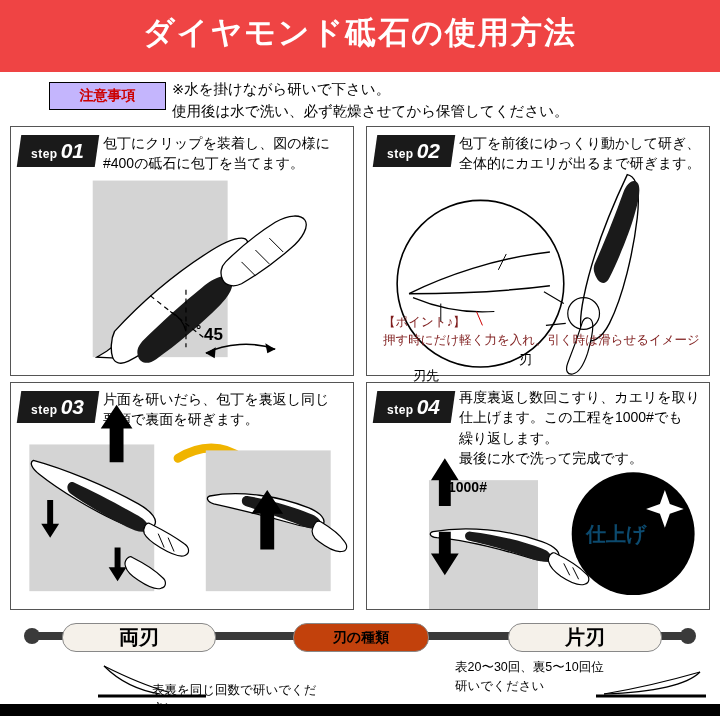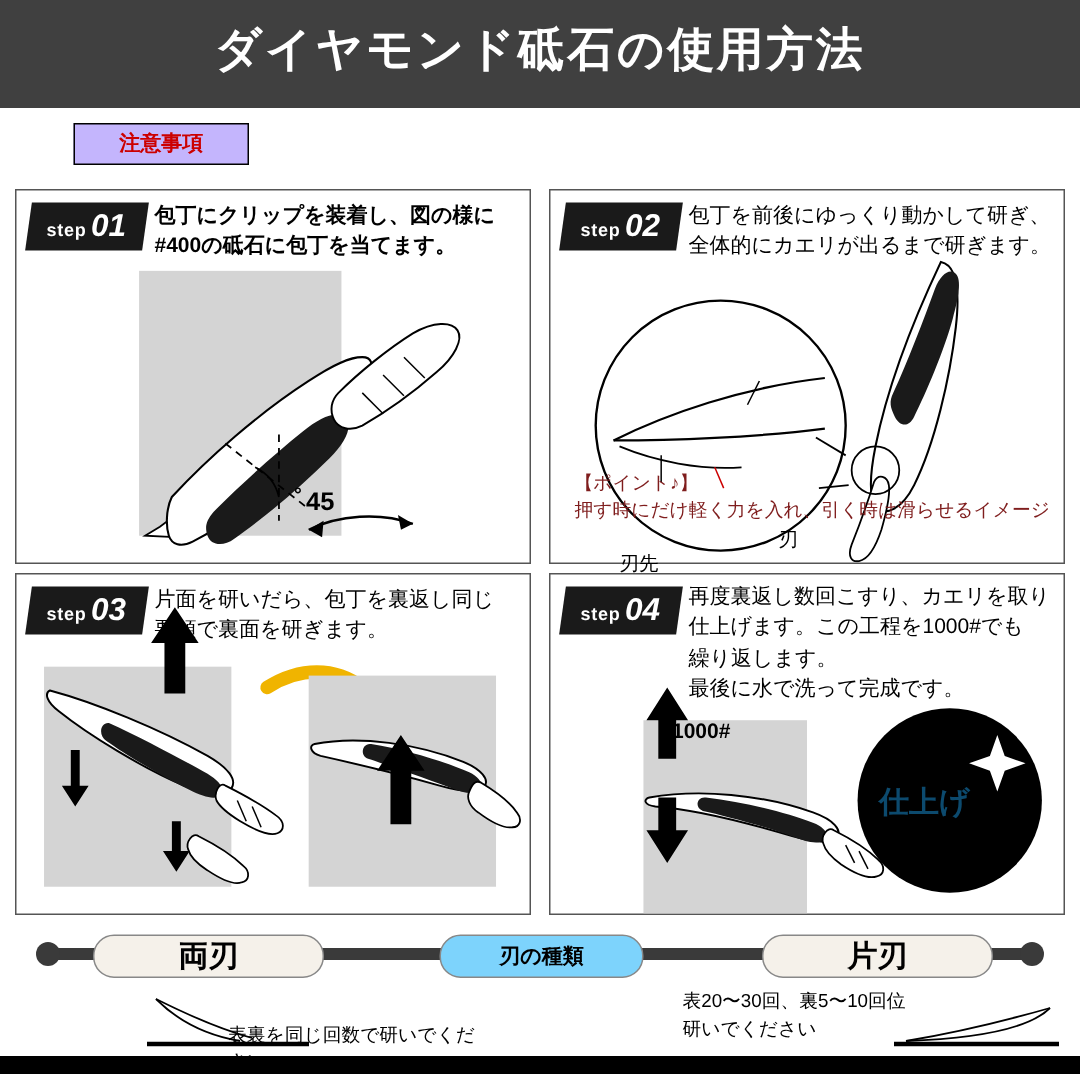--- a/index.html
+++ b/index.html
@@ -7,21 +7,21 @@
     width:720px;height:716px;
     background:#ffffff;
     font-family:"Liberation Sans","DejaVu Sans",sans-serif;
     color:#000;
     position:relative;
     overflow:hidden;
   }
   
   .title-bar{
     position:absolute;left:0;top:0;width:720px;height:72px;
-    background:#404040;
+    background:#ef4444;
   }
   .title-bar .title-text{
     position:absolute;left:0;top:12px;width:720px;
     text-align:center;
     color:#fff;
     font-size:31px;
     font-weight:bold;
     letter-spacing:2px;
     font-family:"DejaVu Sans","Liberation Sans",sans-serif;
   }
@@ -77,21 +77,21 @@
   .rail-cap{position:absolute;top:628px;width:16px;height:16px;background:#3a3a3a;border-radius:50%;}
   #cap-l{left:24px;}
   #cap-r{left:680px;}
 
   .pill{
     position:absolute;height:27px;border:1px solid #888;background:#f5f1ea;
     border-radius:14px;display:flex;align-items:center;justify-content:center;
     font-size:20px;font-weight:bold;color:#000;
   }
   #pill-left{left:62px;top:623px;width:152px;}
-  #pill-mid{left:293px;top:623px;width:134px;background:#7dd3fc;font-size:14px;}
+  #pill-mid{left:293px;top:623px;width:134px;background:#c2410c;font-size:14px;}
   #pill-right{left:508px;top:623px;width:152px;}
 
   .cap-left{
     position:absolute;left:152px;top:682px;width:166px;
     font-size:12.5px;color:#000;
   }
   .cap-right{
     position:absolute;left:412px;top:658px;width:232px;
     font-size:12.5px;color:#000;line-height:1.5;
   }
@@ -103,30 +103,32 @@
 <body>
 
 <div class="title-bar">
   <div class="title-text">ダイヤモンド砥石の使用方法</div>
 </div>
 
 <div class="notice-box">
   <span>注意事項</span>
 </div>
 <div class="notice-text">
+  <div>※水を掛けながら研いで下さい。</div>
+  <div>使用後は水で洗い、必ず乾燥させてから保管してください。</div>
 </div>
 
 <div class="panel" id="panel1">
   <div class="step-badge">
     <div class="bi">
       <span class="word">step</span>
       <span class="num">01</span>
     </div>
   </div>
-  <div class="step-text" style="white-space:pre-line;font-weight:bold;">包丁にクリップを装着し、図の様に
+  <div class="step-text" style="white-space:pre-line;">包丁にクリップを装着し、図の様に
 #400の砥石に包丁を当てます。</div>
 
   <svg class="art" viewBox="0 0 344 250">
 
     <rect x="82" y="54" width="136" height="178" fill="#d4d4d4"></rect>
 
     <path d="M86 232 L96 226 L112 214 L132 196 L150 177 L152 190 L130 214 L106 233 Z" fill="#ffffff" stroke="#000" stroke-width="1.2"></path>
     <path d="M104 206 C128 180 162 150 196 128 C214 116 224 112 232 112 C238 112 240 116 236 124 C228 140 206 166 180 190 C156 212 134 228 118 236 C110 240 104 238 102 232 C100 226 100 214 104 206 Z" fill="#ffffff" stroke="#000" stroke-width="1.4"></path>
 
     <path d="M132 216 C150 198 172 178 192 162 C204 152 214 148 220 152 C226 157 222 168 210 180 C190 200 166 220 146 234 C138 240 130 238 128 232 C126 226 127 222 132 216 Z" fill="#1a1a1a"></path>

